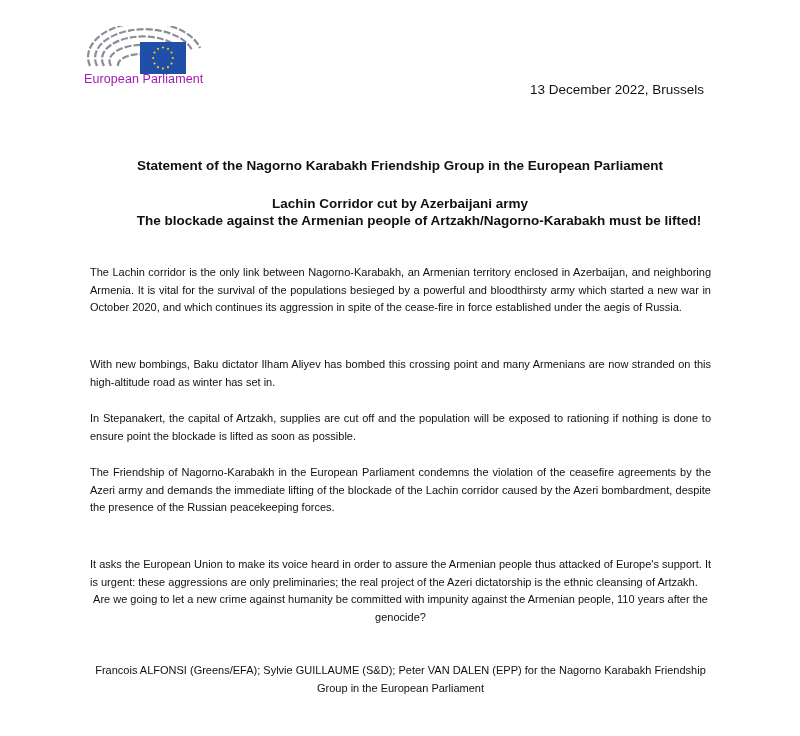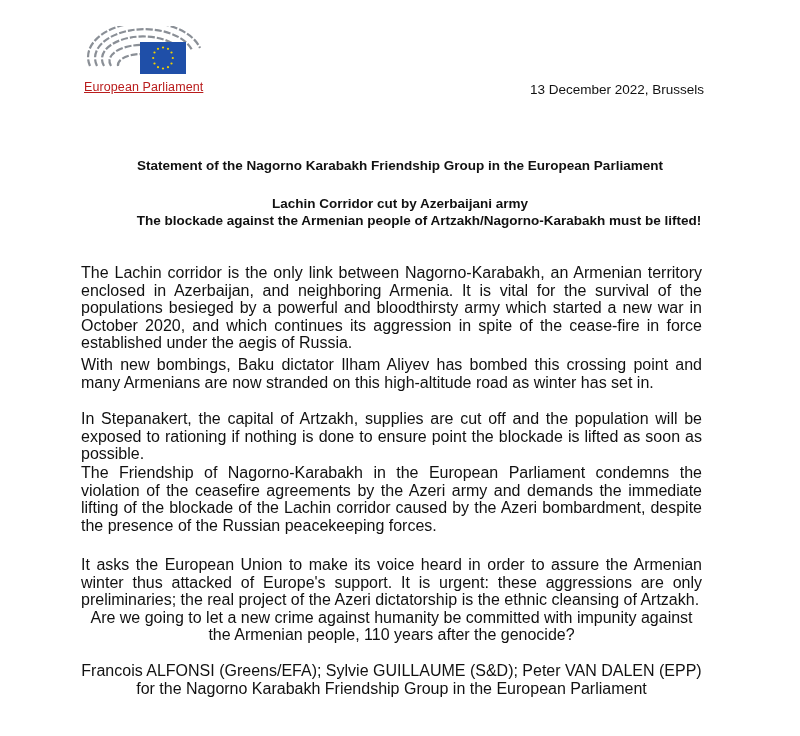--- a/index.html
+++ b/index.html
@@ -1,26 +1,26 @@
 <!DOCTYPE html>
 <html><head>
 <meta charset="utf-8">
 <style>
   html, body { margin: 0; padding: 0; background: #ffffff; }
   body { width: 800px; height: 736px; position: relative; overflow: hidden;
          font-family: "Liberation Sans", sans-serif; color: #111; }
   .logo { position: absolute; left: 82px; top: 26px; width: 130px; height: 62px; }
-  .logo-text { position: absolute; left: 84px; top: 80px; font-size: 12.5px; color: #b91c1c;
-               letter-spacing: 0.1px; text-decoration: underline; }
+  .logo-text { position: absolute; left: 84px; top: 72px; font-size: 12.5px; color: #a21caf;
+               letter-spacing: 0.1px; }
   .date { position: absolute; right: 96px; top: 82px; font-weight: normal; font-size: 13.5px; }
   .title { position: absolute; left: 0; width: 800px; text-align: center; font-weight: bold; font-size: 13.5px; }
   .t1 { top: 158px; }
   .t2 { top: 196px; }
   .t3 { top: 213px; margin-left: 19px; }
-  .body { position: absolute; left: 81px; width: 621px; font-size: 16px; line-height: 17.6px;
+  .body { position: absolute; left: 90px; width: 621px; font-size: 11px; line-height: 17.6px;
           text-align: justify; }
   .p { margin: 0; }
   .p1 { top: 264px; }
   .p2 { top: 356px; }
   .p3 { top: 410px; }
   .p4 { top: 464px; }
   .p5 { top: 556px; }
   .p6 { top: 662px; }
   .nojust { text-align: center; }
 </style>
@@ -59,16 +59,16 @@
 
 <div class="title t1">Statement of the Nagorno Karabakh Friendship Group in the European Parliament</div>
 <div class="title t2">Lachin Corridor cut by Azerbaijani army</div>
 <div class="title t3">The blockade against the Armenian people of Artzakh/Nagorno-Karabakh must be lifted!</div>
 
 <div class="body p1">The Lachin corridor is the only link between Nagorno-Karabakh, an Armenian territory enclosed in Azerbaijan, and neighboring Armenia. It is vital for the survival of the populations besieged by a powerful and bloodthirsty army which started a new war in October 2020, and which continues its aggression in spite of the cease-fire in force established under the aegis of Russia.</div>
 <div class="body p2">With new bombings, Baku dictator Ilham Aliyev has bombed this crossing point and many Armenians are now stranded on this high-altitude road as winter has set in.</div>
 <div class="body p3">In Stepanakert, the capital of Artzakh, supplies are cut off and the population will be exposed to rationing if nothing is done to ensure point the blockade is lifted as soon as possible.</div>
 <div class="body p4">The Friendship of Nagorno-Karabakh in the European Parliament condemns the violation of the ceasefire agreements by the Azeri army and demands the immediate lifting of the blockade of the Lachin corridor caused by the Azeri bombardment, despite the presence of the Russian peacekeeping forces.</div>
 <div class="body p5">
-  <p class="p">It asks the European Union to make its voice heard in order to assure the Armenian winter thus attacked of Europe's support. It is urgent: these aggressions are only preliminaries; the real project of the Azeri dictatorship is the ethnic cleansing of Artzakh.</p>
+  <p class="p">It asks the European Union to make its voice heard in order to assure the Armenian people thus attacked of Europe's support. It is urgent: these aggressions are only preliminaries; the real project of the Azeri dictatorship is the ethnic cleansing of Artzakh.</p>
   <p class="p nojust">Are we going to let a new crime against humanity be committed with impunity against the Armenian people, 110 years after the genocide?</p>
 </div>
 <div class="body p6 nojust">Francois ALFONSI (Greens/EFA); Sylvie GUILLAUME (S&amp;D); Peter VAN DALEN (EPP) for the Nagorno Karabakh Friendship Group in the European Parliament</div>
 
 </body></html>

